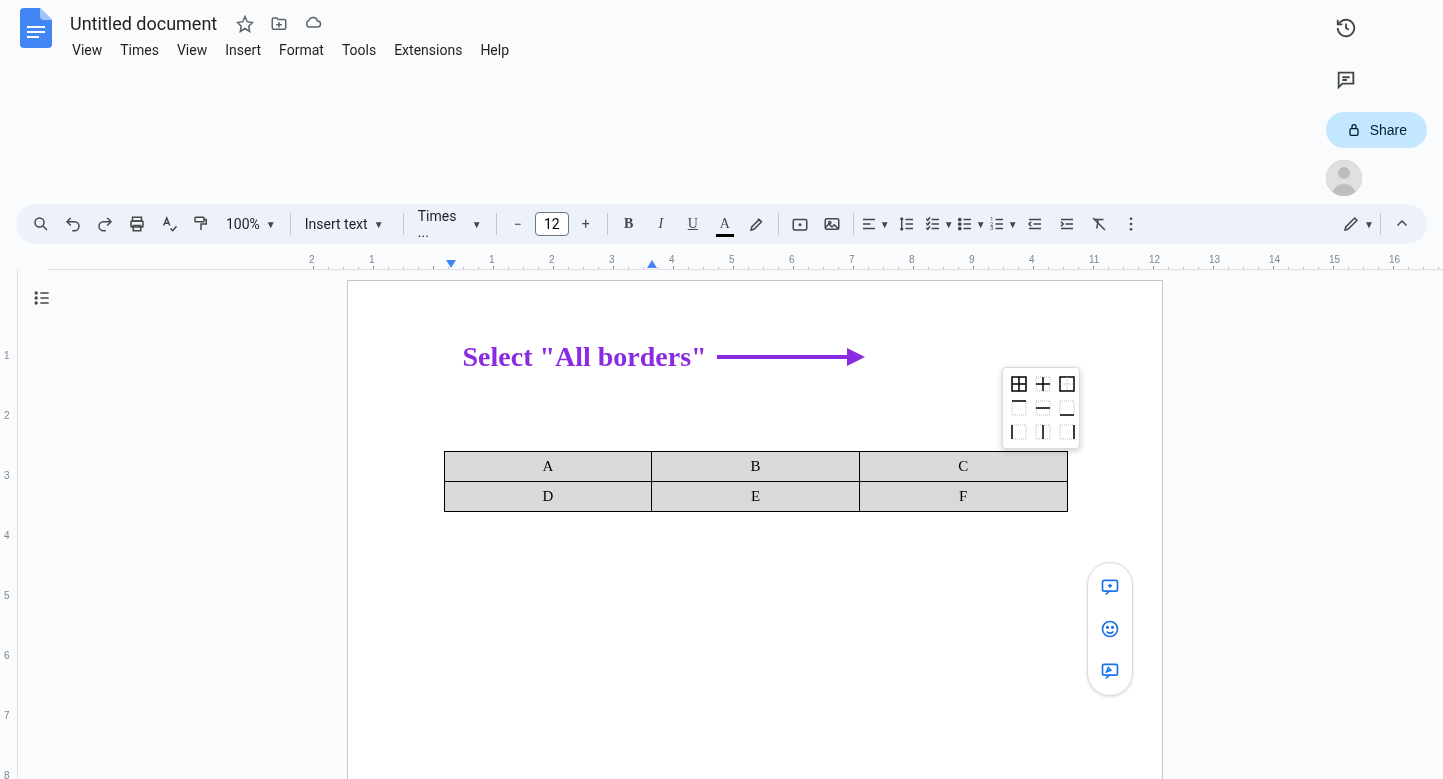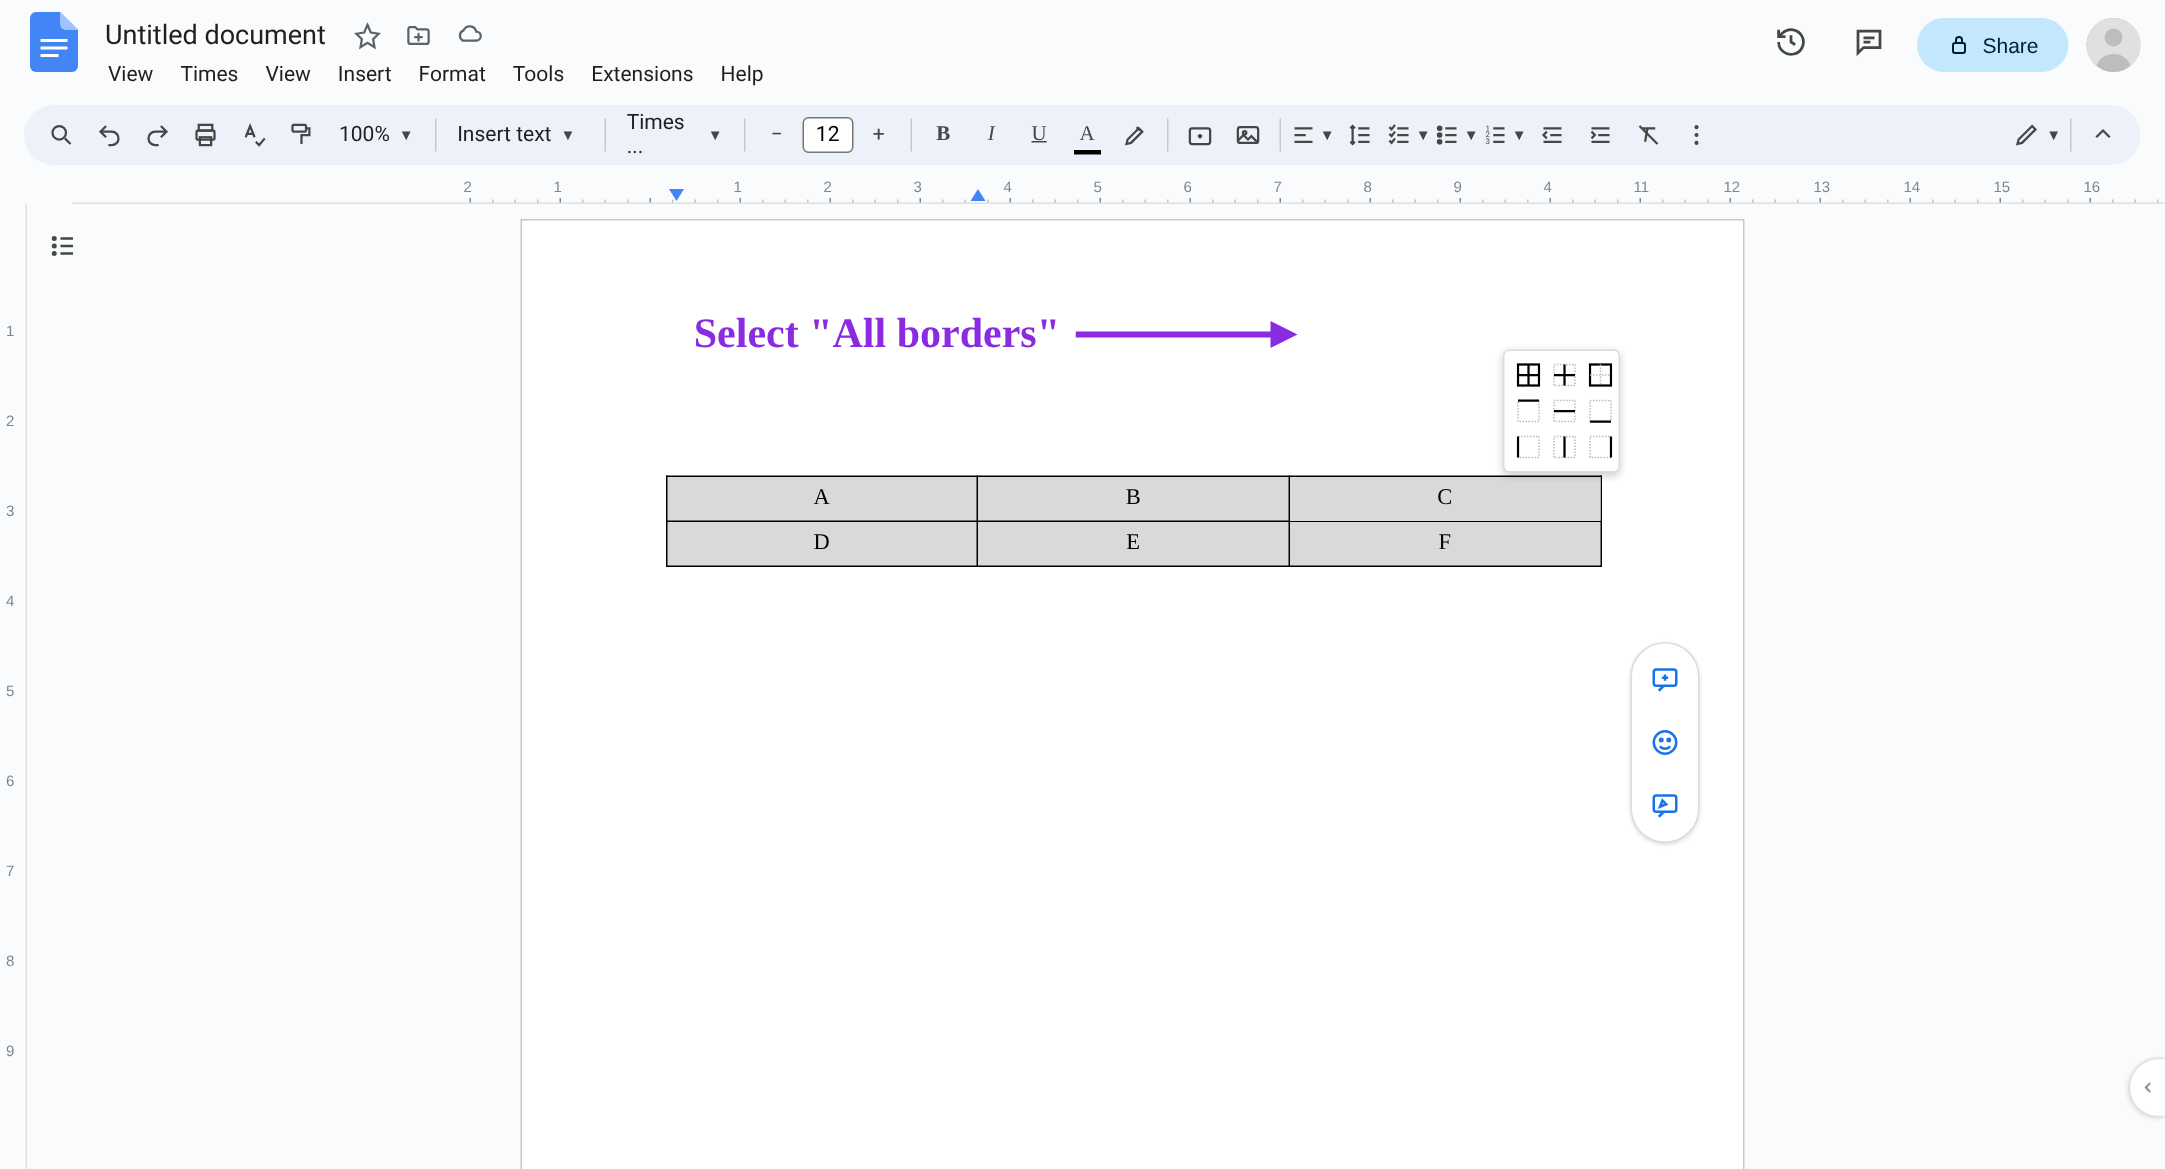--- a/index.html
+++ b/index.html
@@ -9,21 +9,21 @@
 .header { background: #f9fbfd; padding: 8px 16px 0 16px; display: flex; align-items: flex-start; }
 .logo-area { display: flex; align-items: flex-start; gap: 8px; }
 .docs-logo { width: 40px; height: 40px; display: flex; align-items: center; justify-content: center; }
 .title-area { display: flex; flex-direction: column; }
 .title-row { display: flex; align-items: flex-end; gap: 10px; height: 28px; }
 .doc-title { font-size: 18px; color: #1f1f1f; padding: 2px 6px; }
 .title-icons { display: flex; gap: 10px; color: #5f6368; }
 .title-icons .icon-btn { width: 24px; height: 24px; display: flex; align-items: center; justify-content: center; cursor: pointer; }
 .menubar { display: flex; gap: 2px; margin-top: 2px; }
 .menu-item { padding: 4px 8px; font-size: 14px; color: #1f1f1f; border-radius: 4px; cursor: pointer; }
-.header-right { margin-left: auto; display: flex; align-items: flex-end; gap: 12px; }
+.header-right { margin-left: auto; display: flex; align-items: flex-start; gap: 12px; flex-direction: column; }
 .hr-icon { width: 40px; height: 40px; display: flex; align-items: center; justify-content: center; border-radius: 50%; cursor: pointer; color: #444746; }
 .share-btn { background: #c2e7ff; border: none; border-radius: 40px; padding: 10px 20px; font-size: 14px; font-weight: 500; color: #001d35; display: flex; align-items: center; gap: 8px; cursor: pointer; }
 .avatar { width: 36px; height: 36px; border-radius: 50%; background: linear-gradient(135deg, #999 0%, #ccc 100%); display: flex; align-items: center; justify-content: center; overflow: hidden; }
 .avatar svg { width: 36px; height: 36px; }
 
 
 .toolbar-wrap { padding: 8px 16px; }
 .toolbar { background: #edf2fa; border-radius: 24px; height: 40px; display: flex; align-items: center; padding: 0 10px; gap: 2px; }
 .tb-btn { min-width: 30px; height: 30px; display: flex; align-items: center; justify-content: center; border-radius: 4px; cursor: pointer; color: #444746; font-size: 14px; }
 .tb-sep { width: 1px; height: 22px; background: #c7c7c7; margin: 0 4px; }

